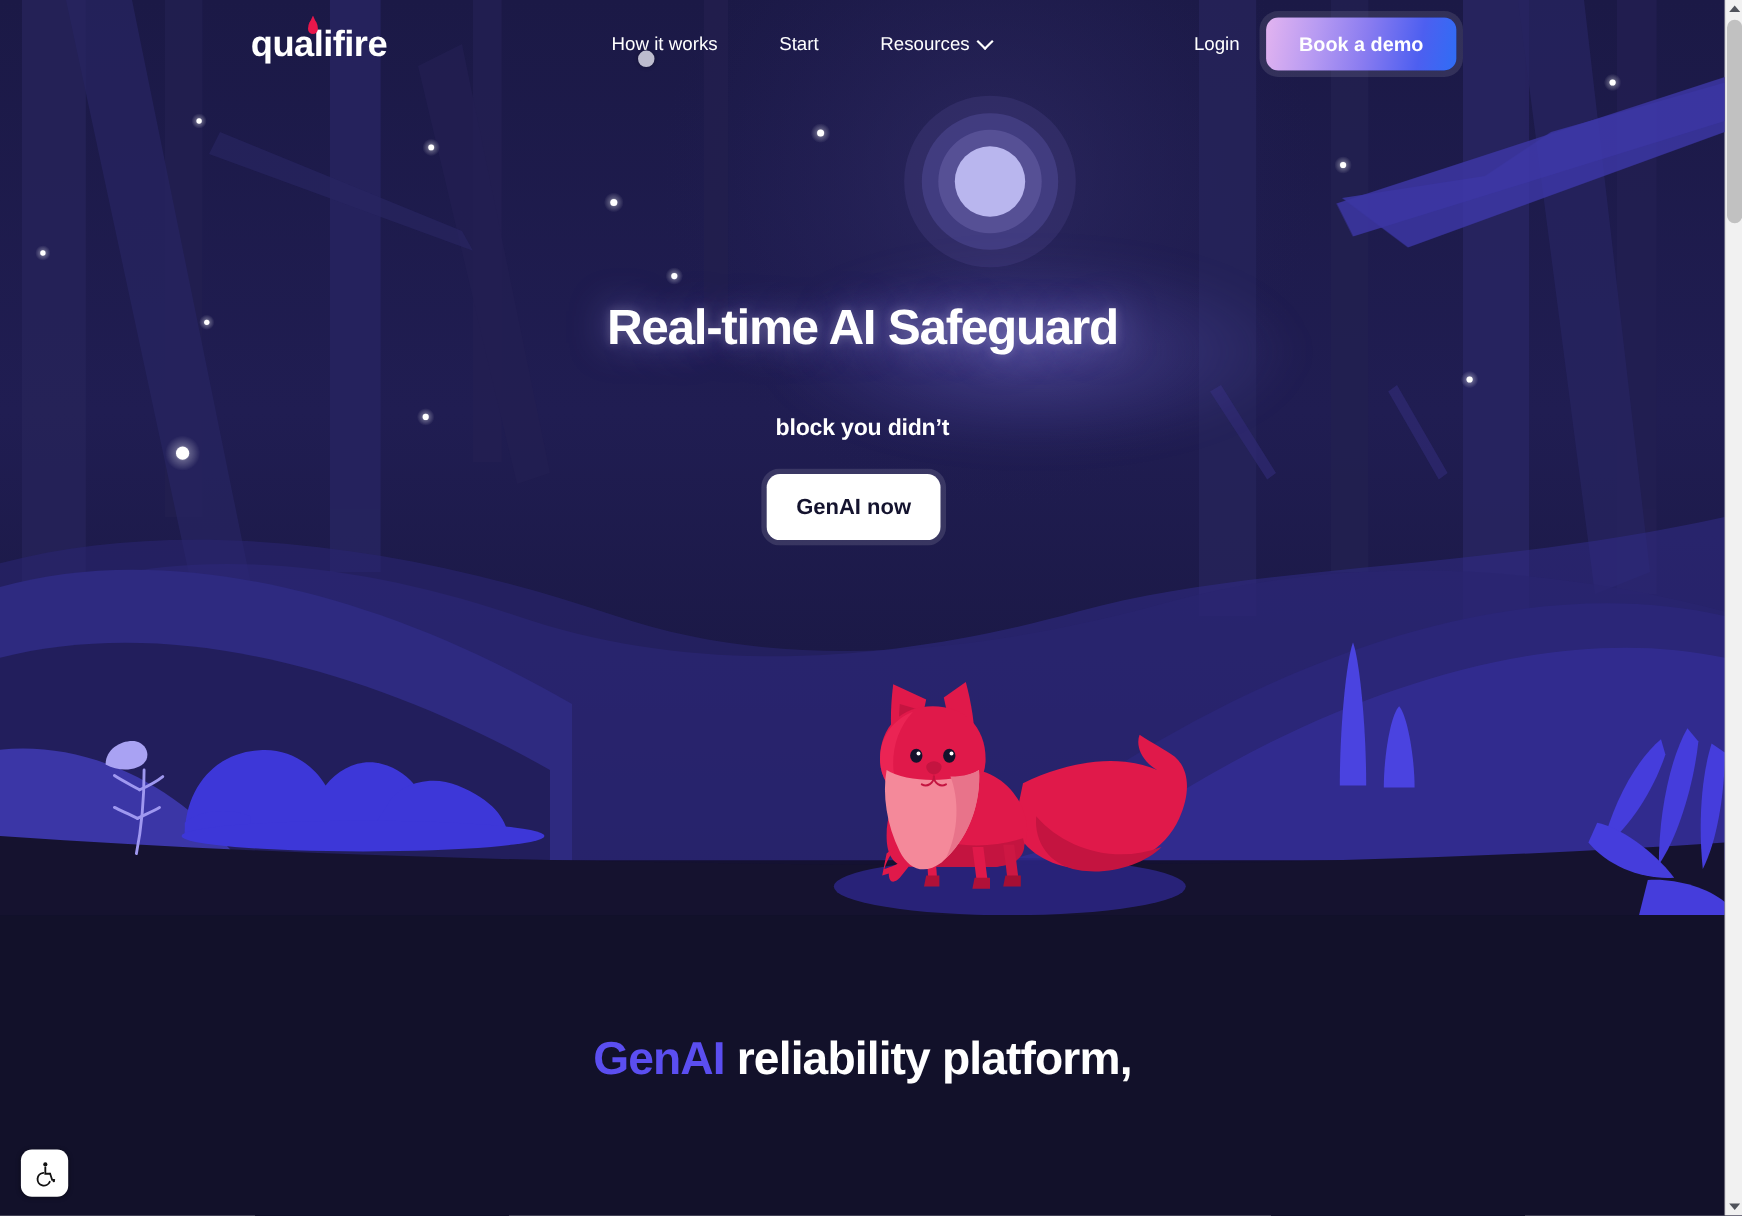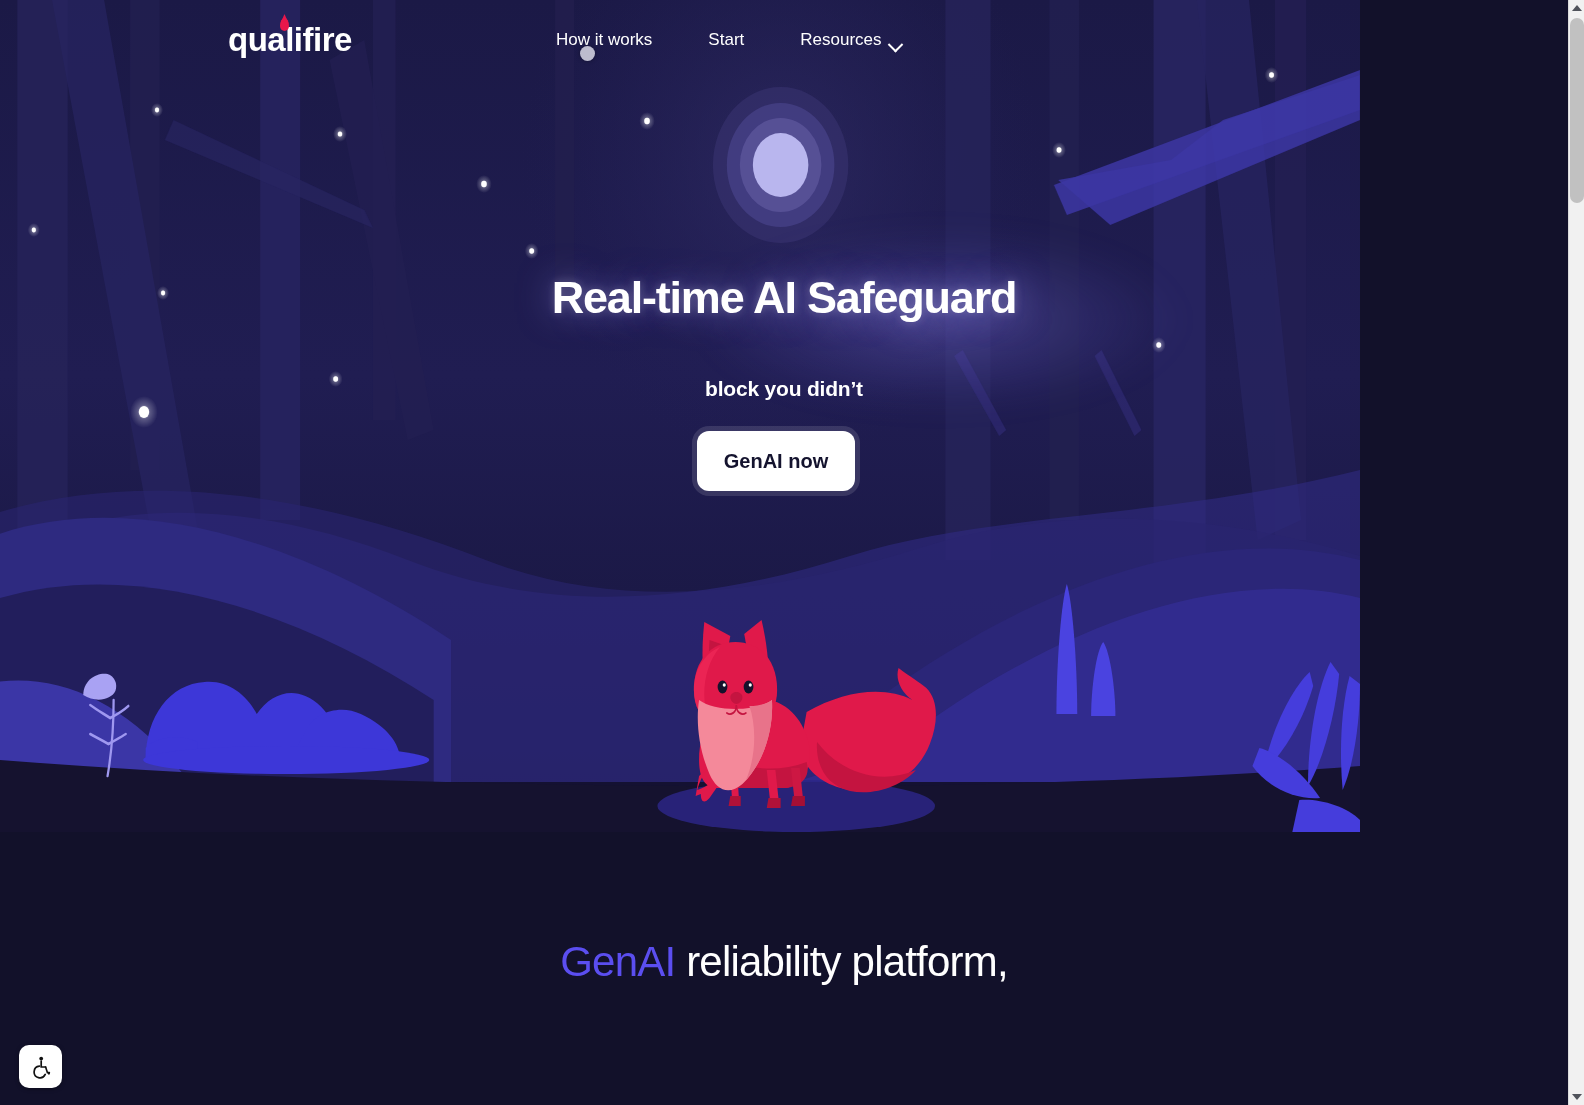--- a/index.html
+++ b/index.html
@@ -27,21 +27,21 @@
     width: 1568px;
     height: 1105px;
     overflow: hidden;
     background: #12112a;
   }
 
   
   .hero {
     position: absolute;
     left: 0; top: 0;
-    width: 1360px;
+    width: 1568px;
     height: 832px;
     overflow: hidden;
     background: linear-gradient(180deg, #1b1946 0%, #1d1b4c 40%, #211e55 62%, #191742 76%, #14123a 100%);
   }
 
   .hero-art { position: absolute; inset: 0; }
   .hero-art svg { display: block; width: 100%; height: 100%; }
 
   
   .headline-glow {
@@ -103,21 +103,21 @@
     align-items: center;
     gap: 56px;
   }
   .nav-link {
     font-size: 17px;
     font-weight: 400;
     color: #ffffff;
     cursor: pointer;
     white-space: nowrap;
     display: flex;
-    align-items: flex-end;
+    align-items: center;
     gap: 8px;
     line-height: 26px;
   }
   .chev {
     display: inline-block;
     width: 11px; height: 11px;
     border-right: 2.2px solid #ffffff;
     border-bottom: 2.2px solid #ffffff;
     transform: rotate(45deg) translate(-2px,-2px);
   }
@@ -204,21 +204,21 @@
     height: 273px;
     background: #12112a;
     overflow: hidden;
   }
   .section2-title {
     position: absolute;
     left: 0; top: 104px;
     width: 1568px;
     text-align: center;
     font-size: 42px;
-    font-weight: 400;
+    font-weight: 700;
     color: #ffffff;
     line-height: 52px;
     letter-spacing: -0.8px;
   }
   .section2-title .accent { color: #5b4ef0; }
 
   
   .a11y-btn {
     position: absolute;
     left: 19px;
@@ -489,20 +489,24 @@
           </span>
           <span class="nav-link">
             <span>Start</span>
           </span>
           <span class="nav-link">
             <span>Resources</span>
             <span class="chev"></span>
           </span>
         </nav>
 
+        <div class="header-right">
+          <span class="login-link">Login</span>
+          <button class="demo-btn">Book a demo</button>
+        </div>
       </header>
 
       <div class="hero-content">
         <h1 class="headline">Real-time AI Safeguard</h1>
         <p class="subhead">
           <br>
           <span>block you didn’t</span>
         </p>
         <button class="start-btn">GenAI now</button>
       </div>

